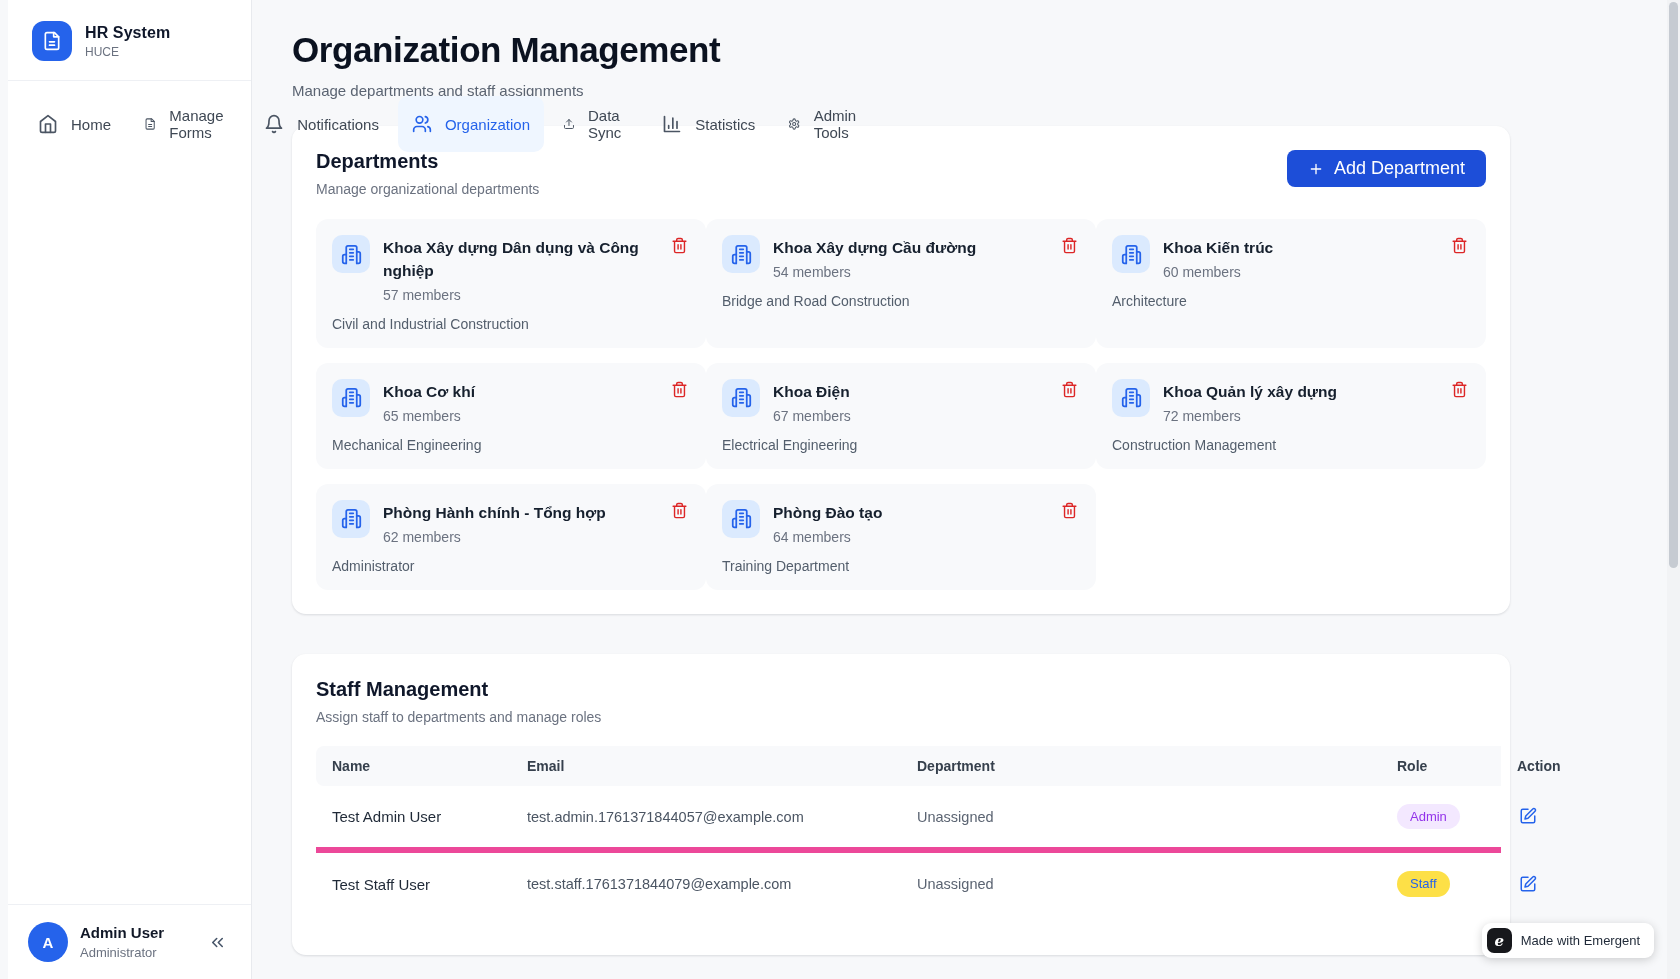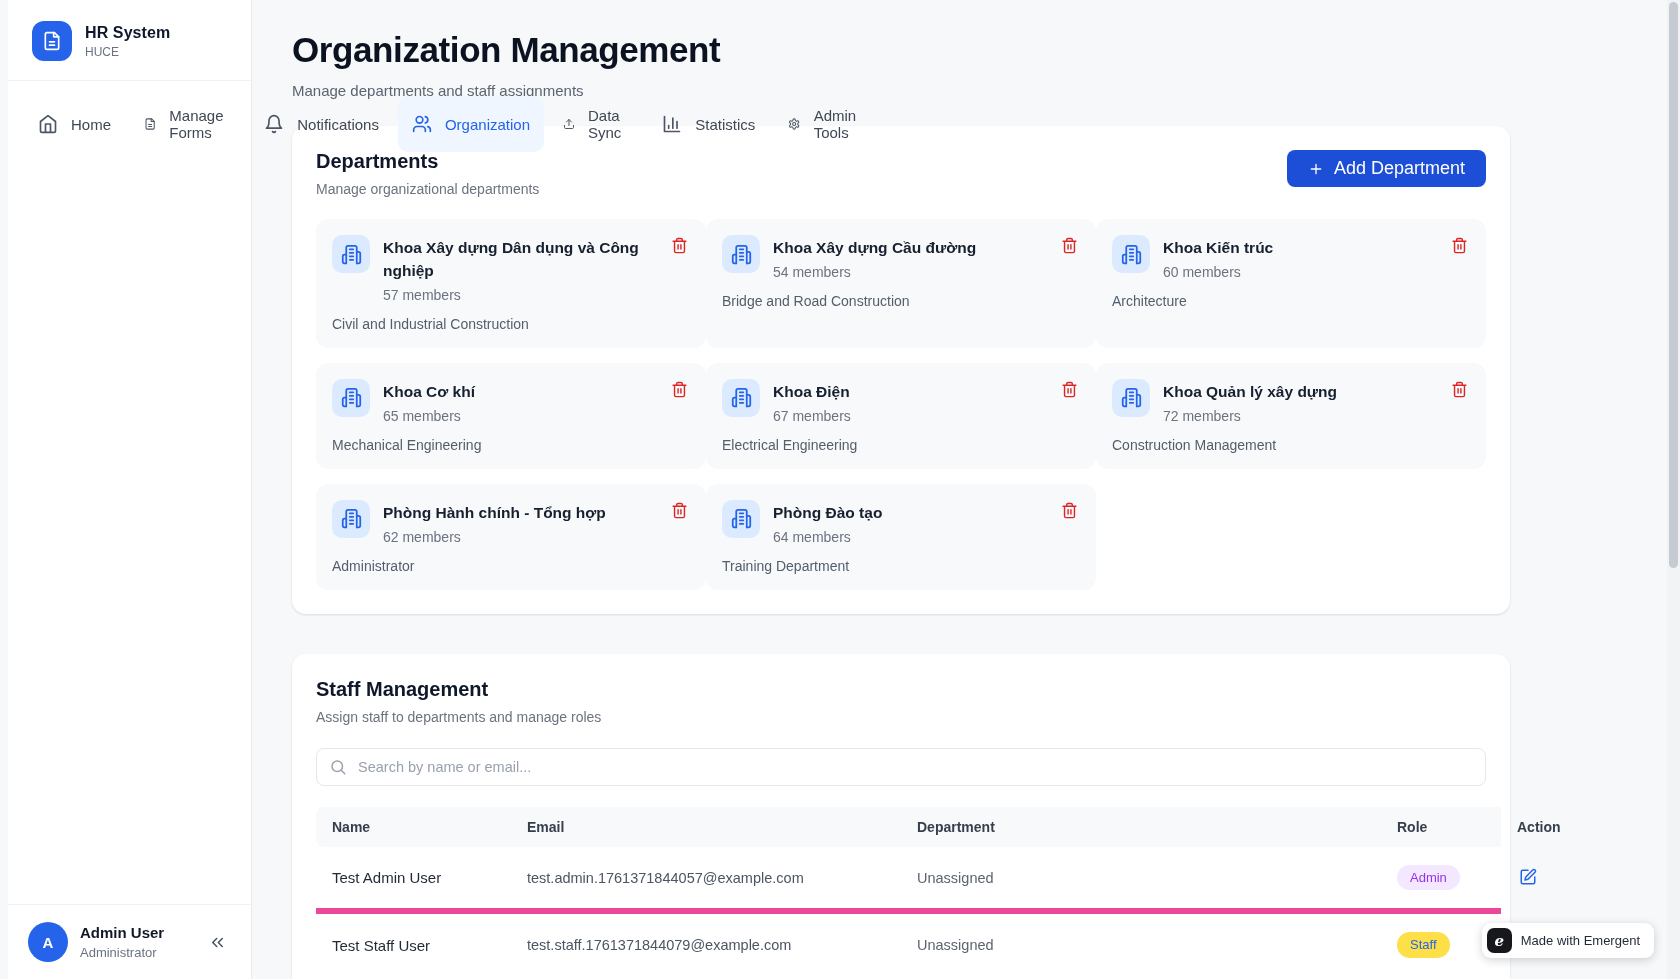--- a/index.html
+++ b/index.html
@@ -445,26 +445,20 @@
           <div class="dept-desc">Training Department</div>
         </div>
 
       </div>
     </section>
 
     <section class="card card-staff">
       <div class="card-title">Staff Management</div>
       <div class="card-subtitle">Assign staff to departments and manage roles</div>
 
-      <div class="search-wrap">
-        <svg class="icon" width="18" height="18">
-            <use href="#i-search"></use>
-          </svg>
-        <input class="search-input" type="text" placeholder="Search by name or email..." style="">
-      </div>
 
       <table class="staff-table">
         <colgroup>
           <col style="width:195px">
             <col style="width:390px">
             <col style="width:480px">
             <col style="width:120px">
             <col>
         </colgroup>
         <thead>

